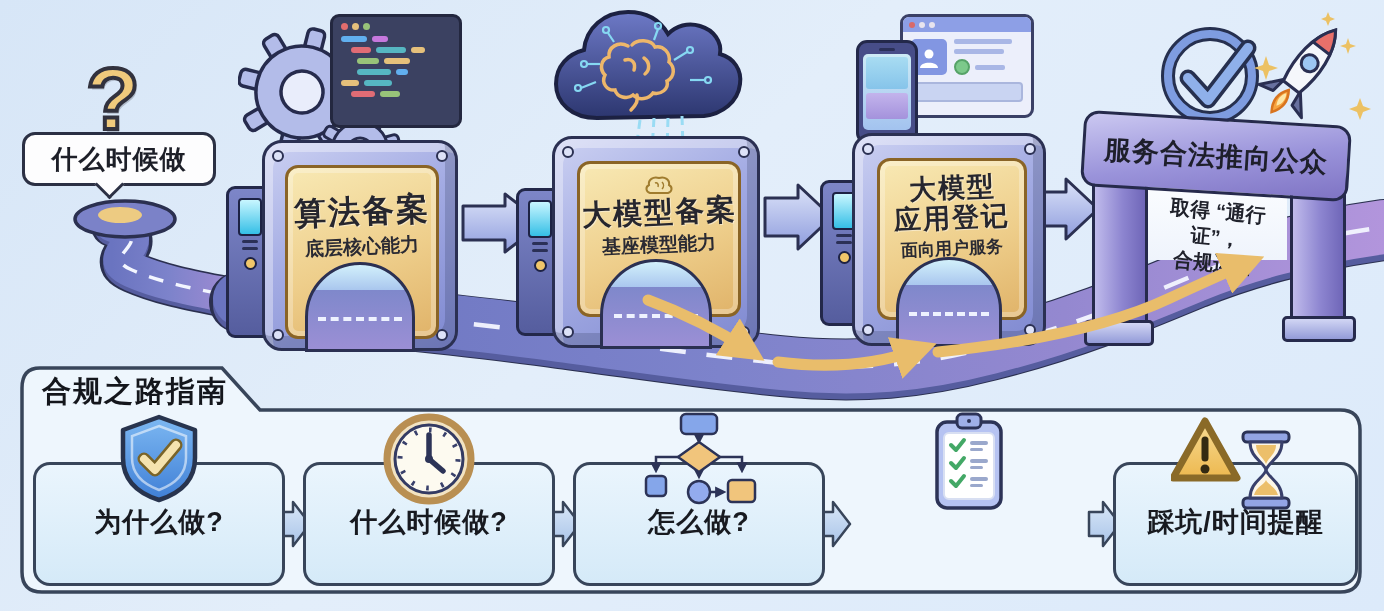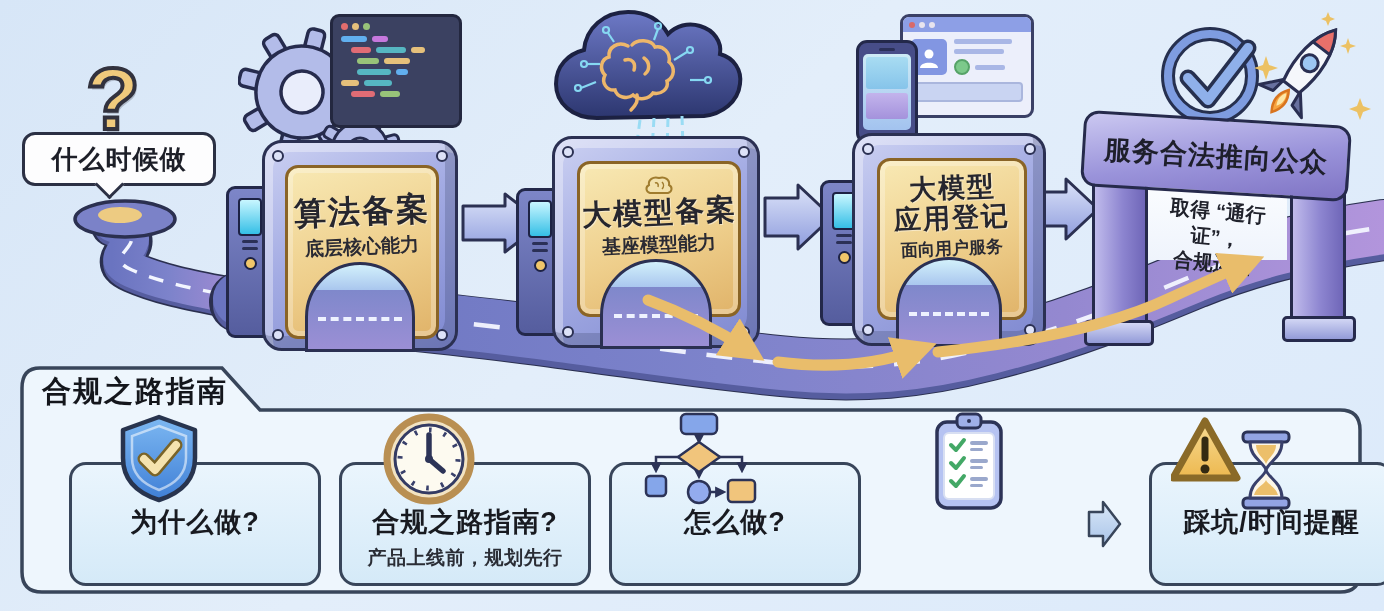--- a/index.html
+++ b/index.html
@@ -88,21 +88,21 @@
   .aped.r{left:200px;top:200px;width:68px;}
   .arch-open{left:63px;top:72px;width:142px;height:134px;
     background:linear-gradient(180deg,#fafcff 0%,#eff4fc 54%,rgba(239,244,252,0) 54%);}
   .arch-note{padding-top:10px;transform:rotate(5.5deg);text-align:center;font-weight:bold;
     font-size:20px;color:#20222c;line-height:26px;}
 
   
   .tabtitle{left:42px;top:372px;z-index:2;font-size:29px;font-weight:bold;color:#14161c;letter-spacing:2px;}
   .gbox{z-index:2;top:462px;height:124px;border:3px solid #38455a;border-radius:17px;
     background:linear-gradient(180deg,#eaf5fd 0%,#d5eaf8 100%);box-sizing:border-box;
-    display:flex;flex-direction:column;align-items:center;text-align:center;padding-top:44px;margin-left:36px;}
+    display:flex;flex-direction:column;align-items:center;text-align:center;padding-top:44px;}
   .gbox .t{font-size:27px;font-weight:bold;color:#181a20;letter-spacing:1px;line-height:1;}
   .gbox .s{font-size:19px;font-weight:bold;color:#2a2d35;margin-top:9px;letter-spacing:.5px;}
   .gicon{z-index:3;top:412px;width:150px;height:100px;display:flex;align-items:flex-start;justify-content:center;}
 </style>
 </head>
 <body>
 
 <div class="stage">
 
   <svg class="base-svg" width="1384" height="611" viewBox="0 0 1384 611">
@@ -412,22 +412,21 @@
       <path d="M 938 352 Q 1090 336 1170 298 Q 1222 274 1246 264" marker-end="url(#ah)"></path>
     </g>
   </svg>
 
   <div class="abs tabtitle">合规之路指南</div>
 
   <div class="abs gbox" style="left:33px;width:252px;">
     <div class="t">为什么做?</div>
   </div>
   <div class="abs gbox" style="left:303px;width:252px;">
-    <div class="t">合规之路指南?</div>
-    <div class="s">产品上线前，规划先行</div>
+    <div class="t">什么时候做?</div>
   </div>
   <div class="abs gbox" style="left:573px;width:252px;">
     <div class="t">怎么做?</div>
   </div>
   <div class="abs gbox" style="left:1113px;width:245px;">
     <div class="t">踩坑/时间提醒</div>
   </div>
 
   <div class="abs gicon" style="left:84px;">
     <svg width="92" height="92">

